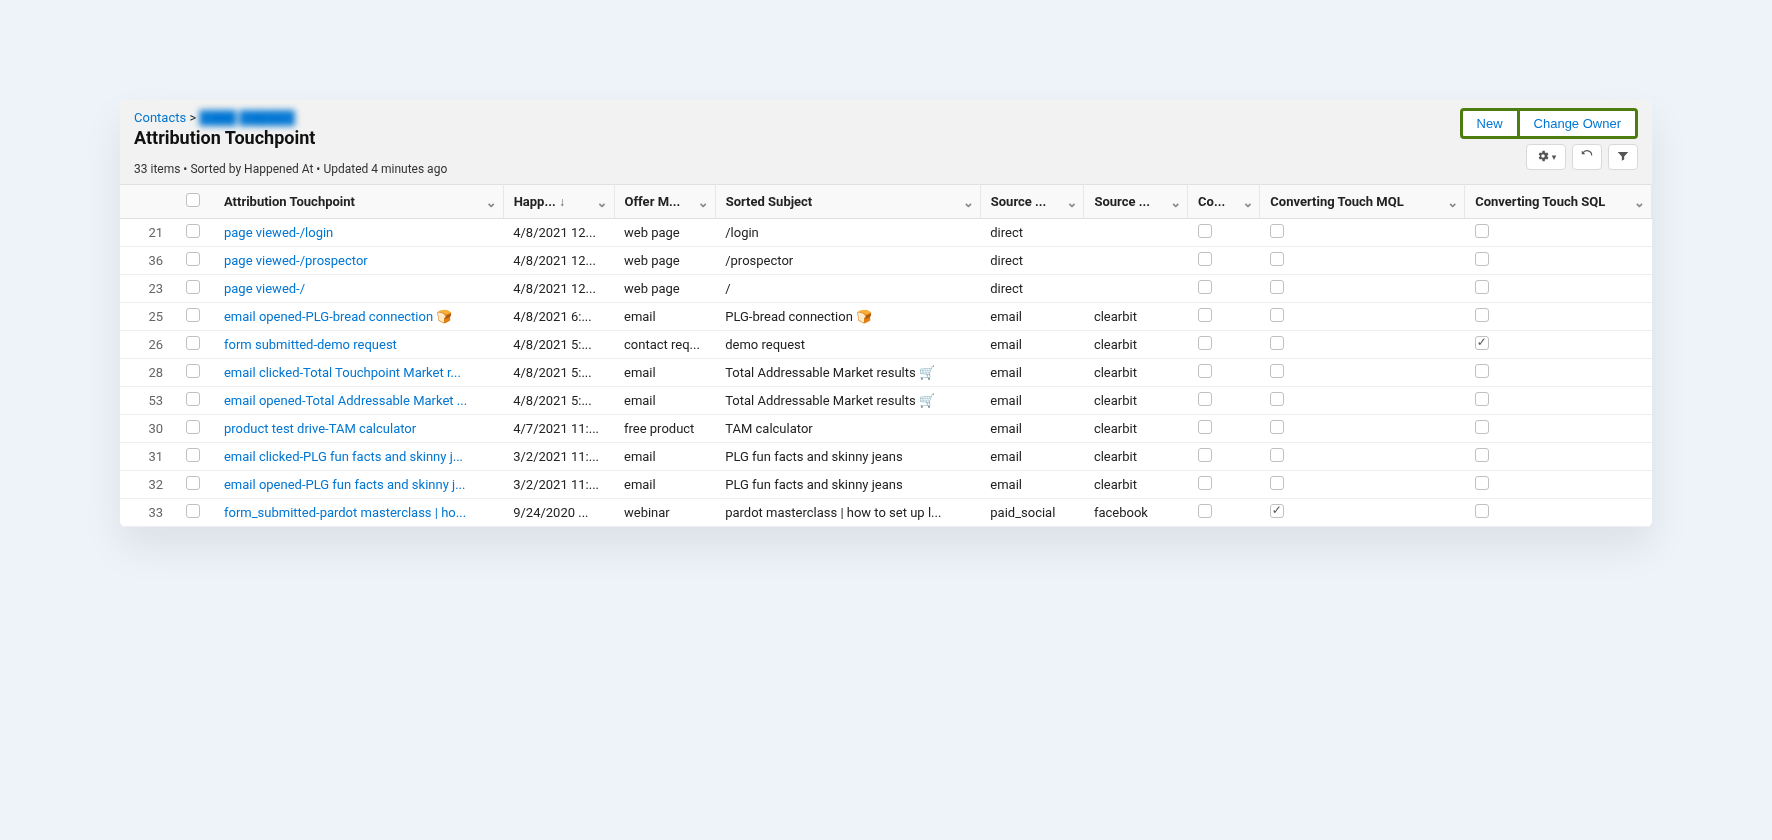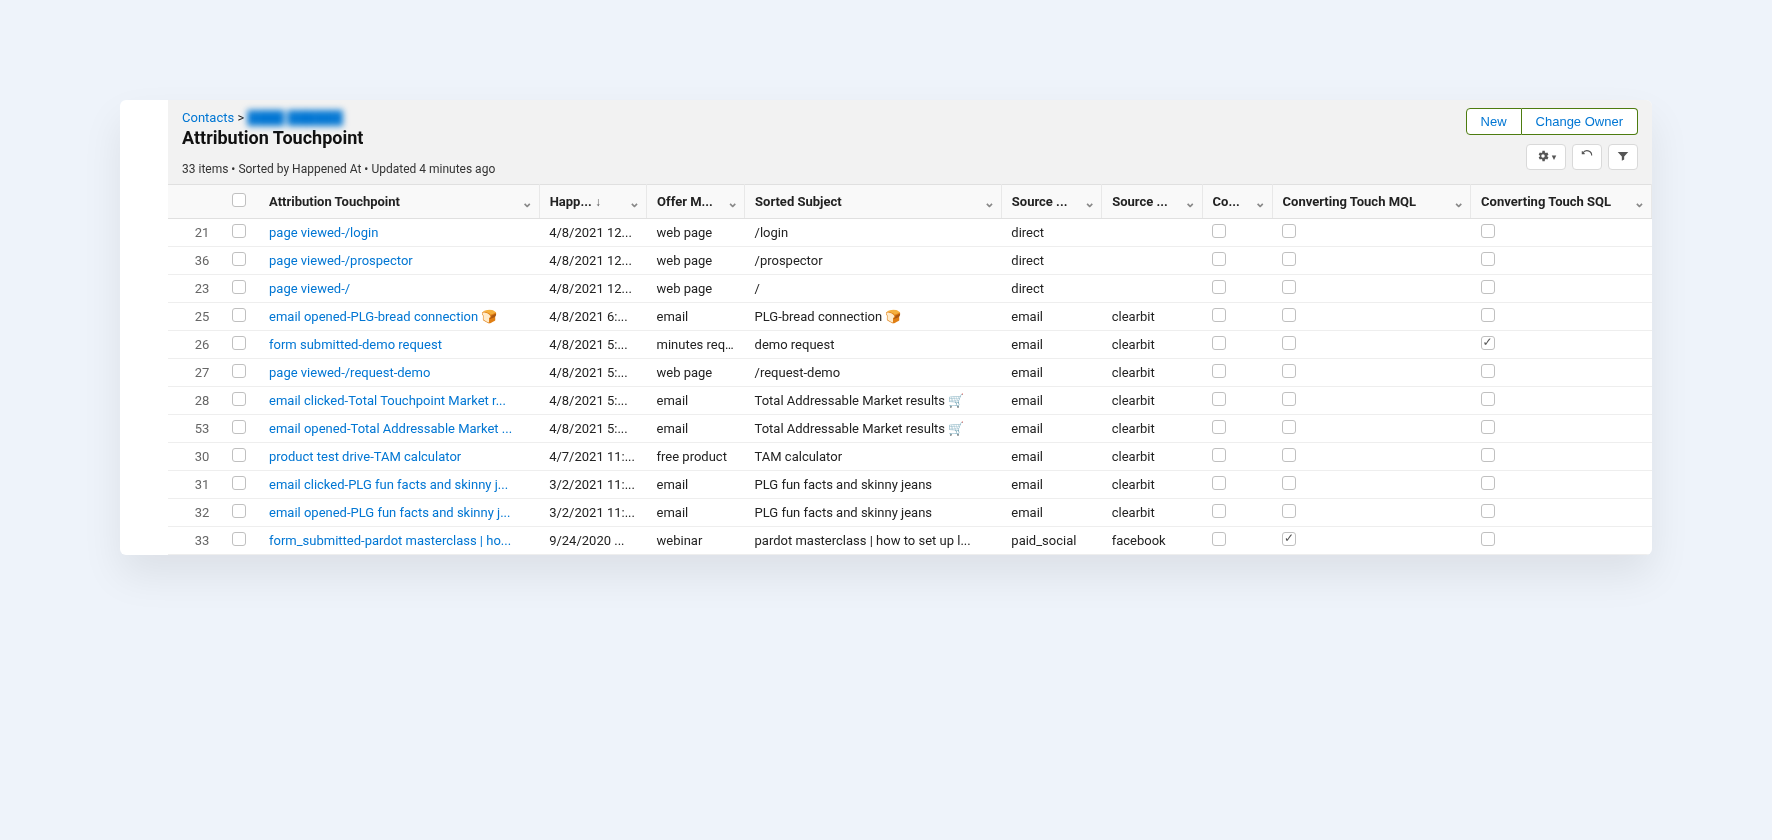--- a/index.html
+++ b/index.html
@@ -6,21 +6,20 @@
   body {
     font-family: -apple-system, BlinkMacSystemFont, "Segoe UI", Roboto, Helvetica, Arial, sans-serif;
     background: #eef3fa;
     padding: 100px 120px;
   }
   .panel {
     background: #fff;
     border-radius: 6px;
     box-shadow: 0 20px 40px rgba(0,0,0,0.08);
     overflow: hidden;
-    padding-left: 48px;
   }
   .header {
     background: #f2f2f2;
     padding: 10px 14px 8px 14px;
     position: relative;
   }
   .breadcrumb {
     font-size: 13px;
     color: #222;
   }
@@ -42,21 +41,21 @@
     color: #333;
     margin-top: 14px;
   }
   .actions-top {
     position: absolute;
     top: 8px; right: 14px;
     display:flex;
   }
   .btn {
     background:#fff;
-    border:1px solid #4d7c0f;
+    border:3px solid #4d7c0f;
     color:#0176d3;
     font-size:13px;
     padding:5px 14px;
     cursor:pointer;
   }
   .btn:first-child { border-radius:4px 0 0 4px; }
   .btn:last-child  { border-radius:0 4px 4px 0; border-left:none;text-align:center;}
   .actions-second {
     position:absolute;
     top:44px; right:14px;
@@ -253,40 +252,27 @@
           <td>clearbit</td>
           <td><input type="checkbox" style=""></td>
           <td><input type="checkbox" style=""></td>
           <td><input type="checkbox" style=""></td>
         </tr>
         <tr>
           <td>26</td>
           <td><input type="checkbox" style=""></td>
           <td><a href="#" class="link">form submitted-demo request</a></td>
           <td>4/8/2021 5:...</td>
-          <td>minutes req...</td>
+          <td>contact req...</td>
           <td>demo request</td>
           <td>email</td>
           <td>clearbit</td>
           <td><input type="checkbox" style=""></td>
           <td><input type="checkbox" style=""></td>
           <td><input type="checkbox" checked="" style=""></td>
-        </tr>
-        <tr>
-          <td>27</td>
-          <td><input type="checkbox" style=""></td>
-          <td><a href="#" class="link">page viewed-/request-demo</a></td>
-          <td>4/8/2021 5:...</td>
-          <td>web page</td>
-          <td>/request-demo</td>
-          <td>email</td>
-          <td>clearbit</td>
-          <td><input type="checkbox" style=""></td>
-          <td><input type="checkbox" style=""></td>
-          <td><input type="checkbox" style=""></td>
         </tr>
         <tr>
           <td>28</td>
           <td><input type="checkbox" style=""></td>
           <td><a href="#" class="link">email clicked-Total Touchpoint Market r...</a></td>
           <td>4/8/2021 5:...</td>
           <td>email</td>
           <td>Total Addressable Market results 🛒</td>
           <td>email</td>
           <td>clearbit</td>

